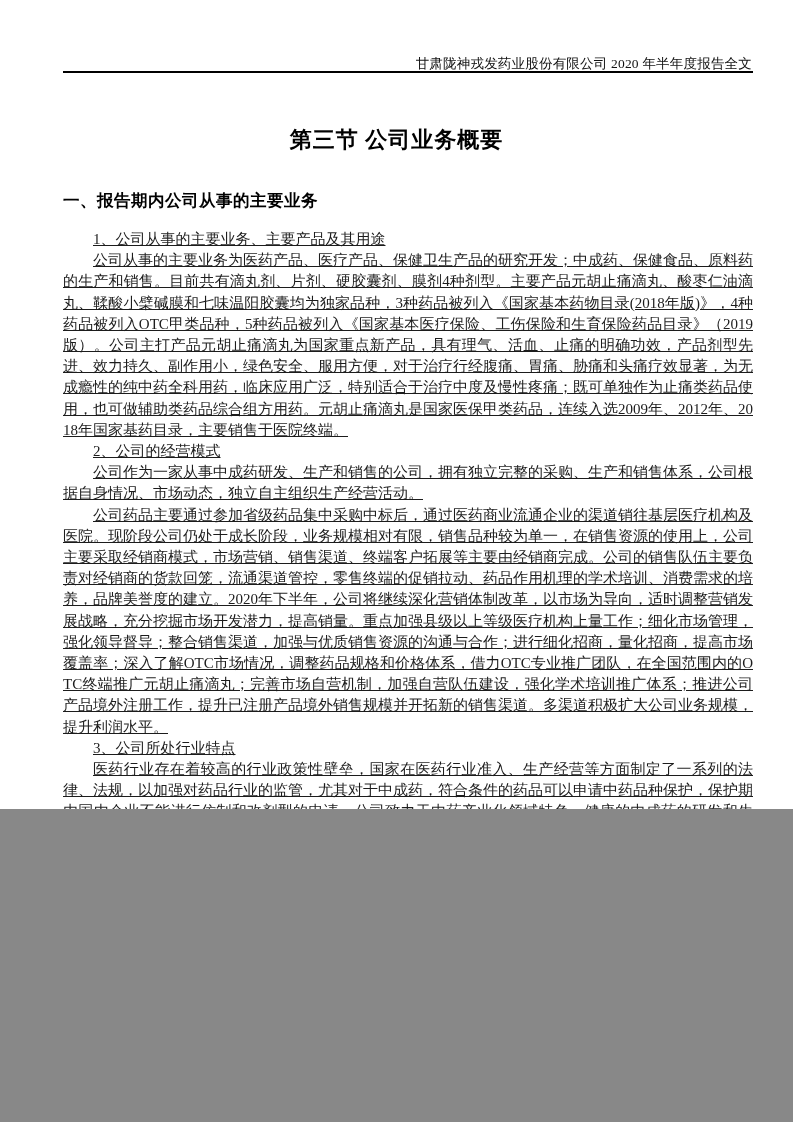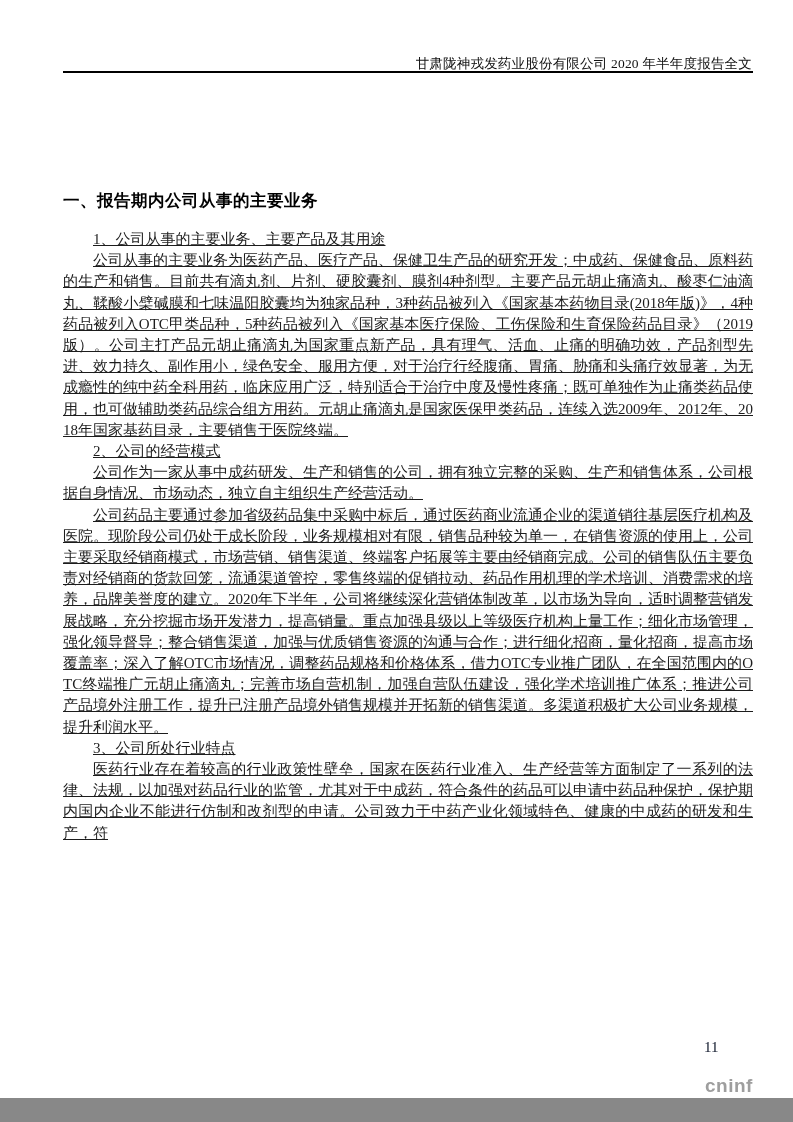--- a/index.html
+++ b/index.html
@@ -1,20 +1,20 @@
 <!DOCTYPE html>
 <html><head>
 <meta charset="utf-8">
 <style>
   * { margin: 0; padding: 0; box-sizing: border-box; }
   html, body { background: #888; }
   .page {
     position: relative;
     width: 793px;
-    height: 1098px;
+    height: 809px;
     margin: 0 auto;
     background: #ffffff;
     font-family: "Liberation Serif", "DejaVu Serif", serif;
     color: #1c1c1c;
     overflow: hidden;
   }
   .header-title {
     position: absolute;
     top: 55px;
     right: 41px;
@@ -117,20 +117,21 @@
 </style>
 </head>
 <body>
 
 <div class="page">
 
   <div class="header-title">甘肃陇神戎发药业股份有限公司 2020 年半年度报告全文</div>
 
   <div class="header-rule"></div>
 
+  <div class="doc-title">第三节 公司业务概要</div>
 
   <div class="section-heading">一、报告期内公司从事的主要业务</div>
 
   <div class="content">
     <p>1、公司从事的主要业务、主要产品及其用途</p>
     <p>公司从事的主要业务为医药产品、医疗产品、保健卫生产品的研究开发；中成药、保健食品、原料药的生产和销售。目前共有滴丸剂、片剂、硬胶囊剂、膜剂4种剂型。主要产品元胡止痛滴丸、酸枣仁油滴丸、鞣酸小檗碱膜和七味温阳胶囊均为独家品种，3种药品被列入《国家基本药物目录(2018年版)》，4种药品被列入OTC甲类品种，5种药品被列入《国家基本医疗保险、工伤保险和生育保险药品目录》（2019版）。公司主打产品元胡止痛滴丸为国家重点新产品，具有理气、活血、止痛的明确功效，产品剂型先进、效力持久、副作用小，绿色安全、服用方便，对于治疗行经腹痛、胃痛、胁痛和头痛疗效显著，为无成瘾性的纯中药全科用药，临床应用广泛，特别适合于治疗中度及慢性疼痛；既可单独作为止痛类药品使用，也可做辅助类药品综合组方用药。元胡止痛滴丸是国家医保甲类药品，连续入选2009年、2012年、2018年国家基药目录，主要销售于医院终端。</p>
     <p>2、公司的经营模式</p>
     <p>公司作为一家从事中成药研发、生产和销售的公司，拥有独立完整的采购、生产和销售体系，公司根据自身情况、市场动态，独立自主组织生产经营活动。</p>
     <p>公司药品主要通过参加省级药品集中采购中标后，通过医药商业流通企业的渠道销往基层医疗机构及医院。现阶段公司仍处于成长阶段，业务规模相对有限，销售品种较为单一，在销售资源的使用上，公司主要采取经销商模式，市场营销、销售渠道、终端客户拓展等主要由经销商完成。公司的销售队伍主要负责对经销商的货款回笼，流通渠道管控，零售终端的促销拉动、药品作用机理的学术培训、消费需求的培养，品牌美誉度的建立。2020年下半年，公司将继续深化营销体制改革，以市场为导向，适时调整营销发展战略，充分挖掘市场开发潜力，提高销量。重点加强县级以上等级医疗机构上量工作；细化市场管理，强化领导督导；整合销售渠道，加强与优质销售资源的沟通与合作；进行细化招商，量化招商，提高市场覆盖率；深入了解OTC市场情况，调整药品规格和价格体系，借力OTC专业推广团队，在全国范围内的OTC终端推广元胡止痛滴丸；完善市场自营机制，加强自营队伍建设，强化学术培训推广体系；推进公司产品境外注册工作，提升已注册产品境外销售规模并开拓新的销售渠道。多渠道积极扩大公司业务规模，提升利润水平。</p>
     <p>3、公司所处行业特点</p>

